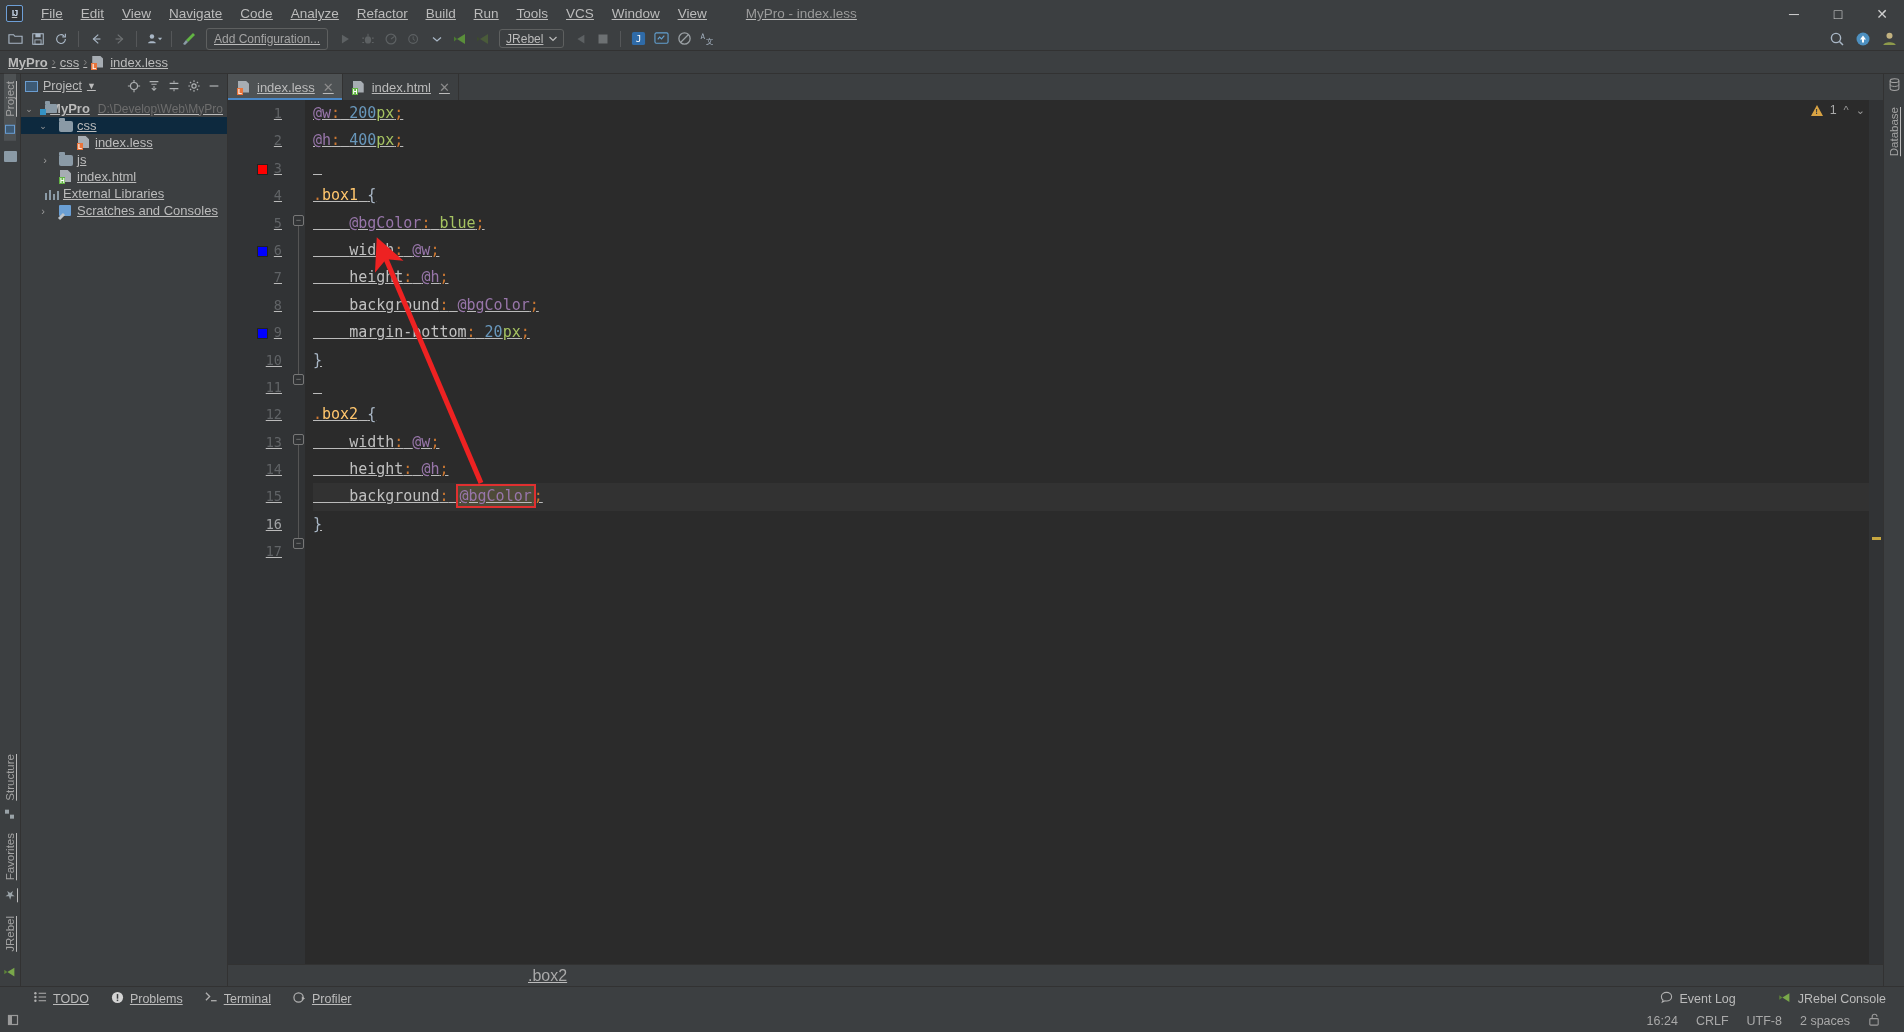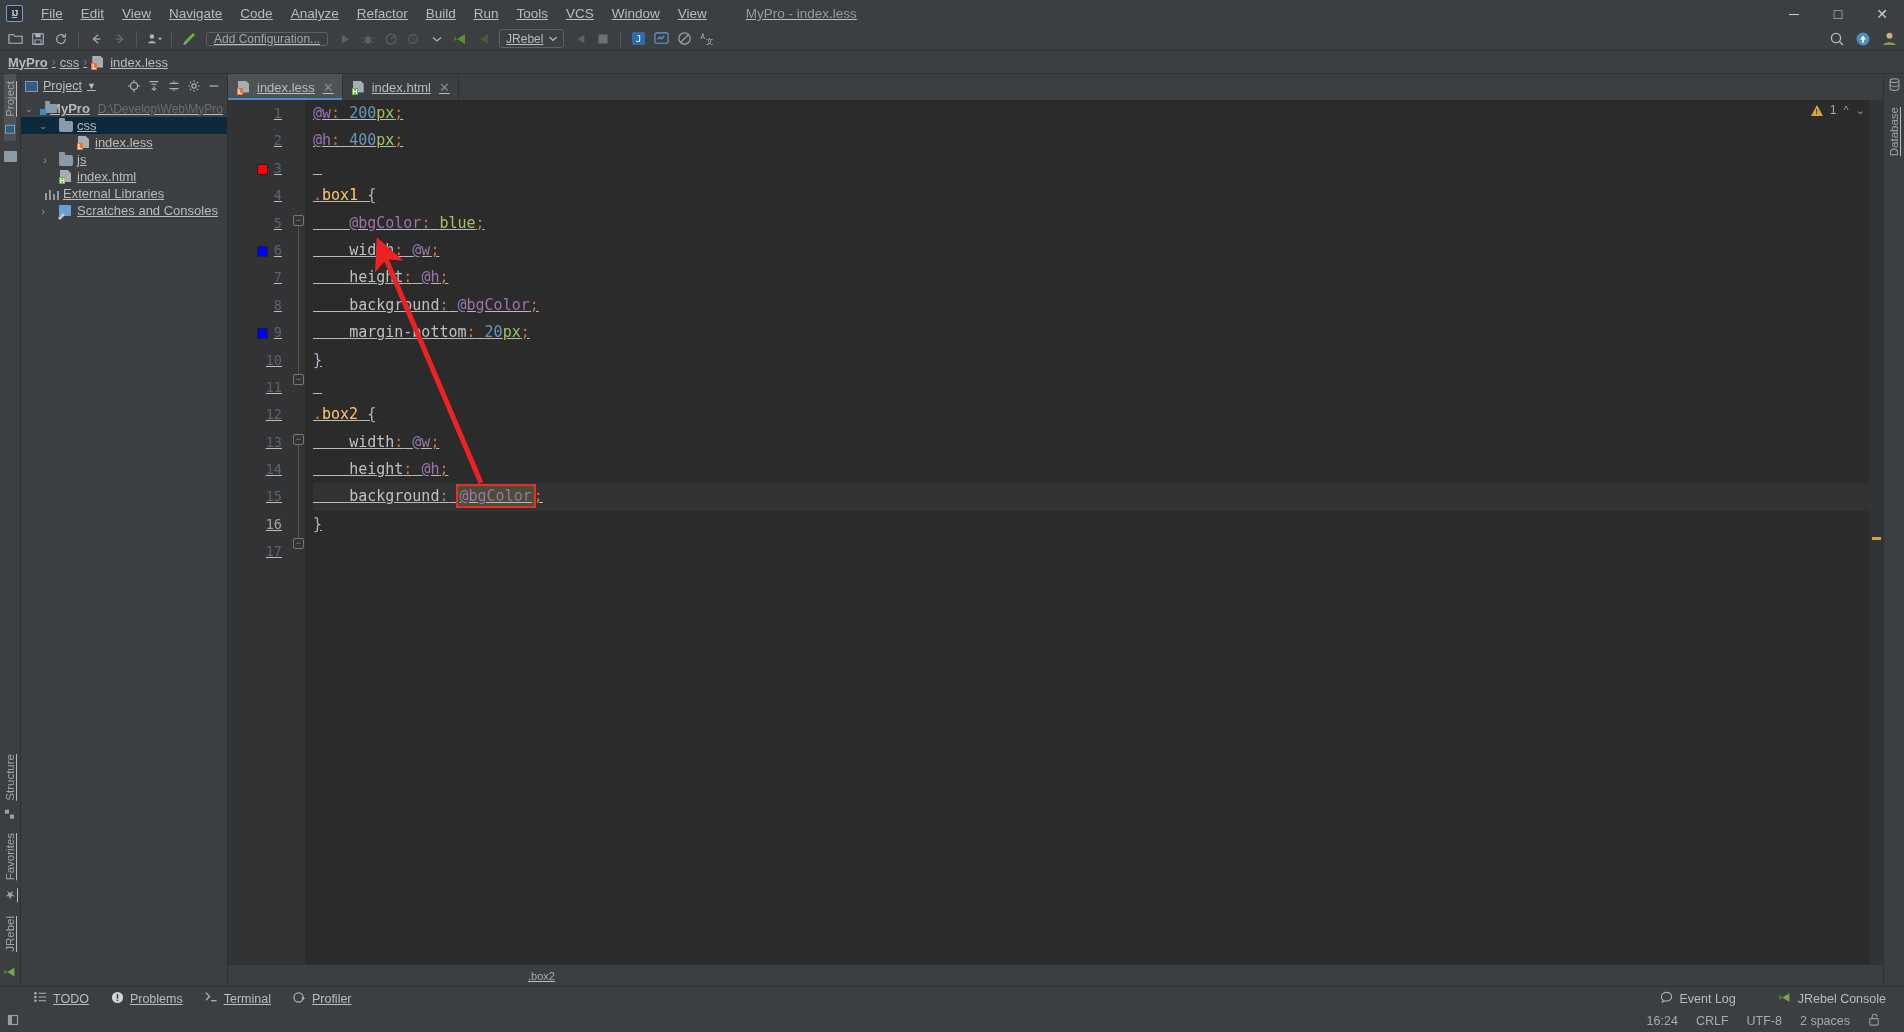--- a/index.html
+++ b/index.html
@@ -45,21 +45,21 @@
   .toolbar {
     height: 24px; flex: 0 0 24px; background: #3c3f41; display: flex; align-items: center;
     padding-left: 4px; gap: 1px; position: relative; border-bottom: 1px solid #323232;
   }
   .tb-btn {
     width: 22px; height: 22px; display: flex; align-items: center; justify-content: center;
     color: #a9b7c6; border-radius: 2px;
   }
   .tb-sep { width: 1px; height: 16px; background: #555759; margin: 0 5px; }
   .addconf {
-    height: 14px; min-width: 103px; border: 1px solid #5e6060; border-radius: 3px;
+    height: 22px; min-width: 103px; border: 1px solid #5e6060; border-radius: 3px;
     display: flex; align-items: center; padding: 0 7px; color: #a4a4a4; font-size: 12px;
     margin: 14px 5px; background: #3c3f41;
   }
   .jrebel-combo {
     height: 19px; border: 1px solid #5e6060; border-radius: 3px; display: flex;
     align-items: center; padding: 0 6px; gap: 6px; color: #bbbbbb; font-size: 12px; margin: 0 4px;
   }
   .tb-right { position: absolute; right: 4px; display: flex; align-items: center; gap: 4px; }
 
   
@@ -217,21 +217,21 @@
 
   
   .rightstrip {
     width: 21px; flex: 0 0 21px; background: #3c3f41; border-left: 1px solid #323232;
     display: flex; flex-direction: column; align-items: center; padding-top: 4px;
   }
 
   
   .breadcrumb-bottom {
     height: 22px; flex: 0 0 22px; background: #3c3f41; display: flex; align-items: center;
-    padding-left: 300px; font-size: 11px; color: #a9a9a9; border-top: 1px solid #323232;
+    padding-left: 300px; font-size: 16px; color: #a9a9a9; border-top: 1px solid #323232;
   }
   .toolwin-bar {
     height: 24px; flex: 0 0 24px; background: #3c3f41; display: flex; align-items: center;
     gap: 2px; padding-left: 24px; border-top: 1px solid #323232; position: relative;
   }
   .twb {
     display: flex; align-items: center; gap: 6px; padding: 2px 10px; font-size: 12.5px; color: #bbbbbb;
   }
   .twb-right { position: absolute; right: 8px; display: flex; align-items: center; gap: 22px; }
   .statusbar {

